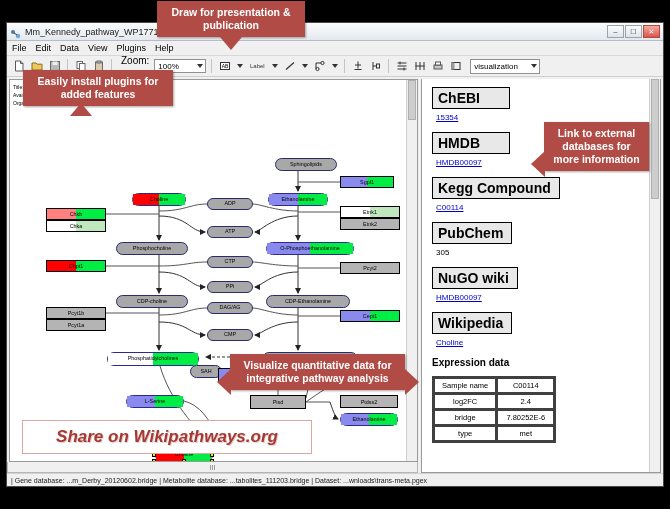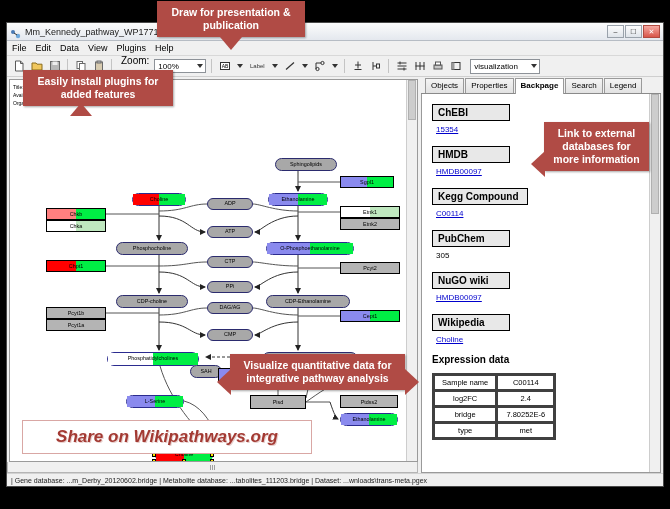--- a/index.html
+++ b/index.html
@@ -52,21 +52,21 @@
   .left{flex:1 1 auto;position:relative;background:#fff;border:1px solid #9a9a9a;margin:2px 0 0 2px;overflow:hidden;}
   .right{width:240px;flex:0 0 240px;margin:2px 2px 0 3px;display:flex;flex-direction:column;min-height:0;}
   
   .tabs{display:flex;align-items:flex-end;height:15px;border-bottom:1px solid #8a8a8a;padding-left:4px;}
   .tab{font-size:8px;padding:1px 5px 2px;border:1px solid #9a9a9a;border-bottom:none;
     background:linear-gradient(#f4f4f4,#e2e2e2);margin-right:1px;color:#000;line-height:11px;}
   .tab.active{background:#fff;font-weight:bold;padding-bottom:3px;position:relative;top:1px;}
   .panel{flex:1 1 auto;background:#fff;border:1px solid #9a9a9a;border-top:none;
     overflow:hidden;position:relative;padding:8px 0 0 10px;}
   .dbhead{display:inline-block;border:1px solid #000;background:#e8e8e8;
-    font-size:10px;font-weight:bold;padding:2px 8px 2px 5px;min-width:78px;color:#000;}
+    font-size:14px;font-weight:bold;padding:2px 8px 2px 5px;min-width:78px;color:#000;}
   .dblink{font-size:8px;color:#0000cc;text-decoration:underline;margin:4px 0 10px 4px;display:block;}
   .dbplain{font-size:8px;color:#000;margin:4px 0 10px 4px;display:block;}
   .exprhead{font-size:10px;font-weight:bold;color:#000;margin:2px 0 8px 0;}
   .geneid{font-size:7.5px;color:#000;margin-bottom:2px;}
   table.expr{border-collapse:collapse;font-size:7.5px;}
   table.expr td{border:3px solid #404040;padding:2px 7px;text-align:center;color:#000;min-width:58px;}
   
   .vscroll{position:absolute;right:0;top:0;bottom:0;width:11px;background:#f0f0f0;border-left:1px solid #cdcdcd;}
   .vthumb{position:absolute;left:1px;right:1px;top:0;height:40px;background:#cdcdcd;border:1px solid #b0b0b0;}
   .hscroll{height:11px;background:#f0f0f0;border:1px solid #b5b5b5;border-top:none;
@@ -448,27 +448,20 @@
             </div>
           </div>
         <div class="vscroll">
           <div class="vthumb"></div>
         </div>
       </div>
       <div class="hscroll">III</div>
     </div>
 
     <div class="right">
-      <div class="tabs" id="tabs">
-          <div class="tab">Objects</div>
-          <div class="tab">Properties</div>
-          <div class="tab active">Backpage</div>
-          <div class="tab">Search</div>
-          <div class="tab">Legend</div>
-        </div>
       <div class="panel">
         <div id="dblist">
             <div><div class="dbhead">ChEBI</div><span class="dblink">15354</span></div>
             <div><div class="dbhead">HMDB</div><span class="dblink">HMDB00097</span></div>
             <div><div class="dbhead">Kegg Compound</div><span class="dblink">C00114</span></div>
             <div><div class="dbhead">PubChem</div><span class="dbplain">305</span></div>
             <div><div class="dbhead">NuGO wiki</div><span class="dblink">HMDB00097</span></div>
             <div><div class="dbhead">Wikipedia</div><span class="dblink">Choline</span></div>
           </div>
         <div class="exprhead">Expression data</div>

